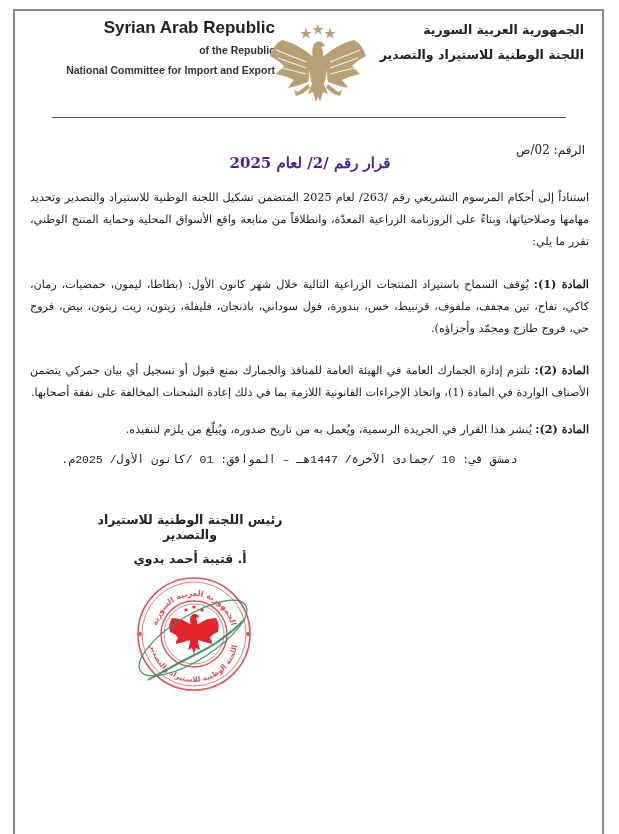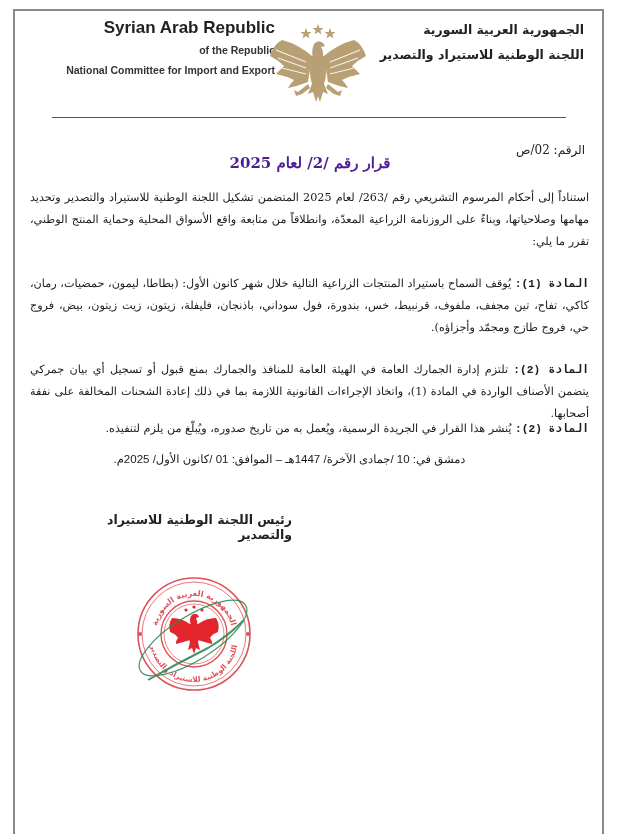--- a/index.html
+++ b/index.html
@@ -12,23 +12,23 @@
   .ar-line { font-family: "DejaVu Sans", sans-serif; font-weight: bold; font-size: 12.5px; color: #222; margin: 0 0 9px 0; white-space: nowrap; line-height: 16px; }
   .emblem { position: absolute; left: 268px; top: 22px; width: 100px; height: 88px; }
   .divider { position: absolute; left: 52px; top: 117px; width: 514px; height: 0; border-top: 1.5px solid #555; }
   .ref { position: absolute; right: 34px; top: 143px; direction: rtl; font-family: "DejaVu Serif", serif; font-size: 12px; color: #222; }
   .decision-title { position: absolute; left: 200px; width: 220px; top: 154px; text-align: center; direction: rtl; font-family: "DejaVu Serif", serif; font-weight: bold; font-size: 15px; color: #4c1d95; }
   .body-block { position: absolute; left: 30px; right: 30px; direction: rtl; text-align: justify; font-family: "DejaVu Serif", serif; font-size: 11.2px; line-height: 22px; color: #1a1a1a; }
   .p1 { top: 187px; }
   .p2 { top: 273px; }
   .p3 { top: 359px; }
   .p4 { top: 418px; }
-  .art-label { font-weight: bold; font-family: Liberation Mono, monospace; }
-  .date-line { position: absolute; left: 60px; right: 60px; top: 452px; direction: rtl; text-align: center; font-family: Liberation Sans, sans-serif; font-size: 11.5px; color: #1a1a1a; padding-right: 40px; }
-  .sig-block { position: absolute; left: 52px; width: 240px; top: 512px; direction: rtl; text-align: right; }
+  .art-label { font-weight: bold; }
+  .date-line { position: absolute; left: 60px; right: 60px; top: 452px; direction: rtl; text-align: center; font-family: Liberation Mono, monospace; font-size: 11.5px; color: #1a1a1a; padding-right: 40px; }
+  .sig-block { position: absolute; left: 70px; width: 240px; top: 512px; direction: rtl; text-align: center; }
   .sig-title { font-family: "DejaVu Sans", sans-serif; font-weight: bold; font-size: 12.5px; margin: 0 0 9px 0; color: #222; }
   .sig-name { font-family: "DejaVu Sans", sans-serif; font-weight: bold; font-size: 12.5px; margin: 0; color: #222; }
   .seal { position: absolute; left: 118px; top: 568px; width: 150px; height: 130px; }
 </style>
 </head>
 <body>
 
 <div class="frame"></div>
 
 <div class="en-head">
@@ -84,20 +84,21 @@
 </div>
 
 <div class="body-block p4">
   <span class="art-label">المادة (2):</span><span> يُنشر هذا القرار في الجريدة الرسمية، ويُعمل به من تاريخ صدوره، ويُبلّغ من يلزم لتنفيذه.</span>
 </div>
 
 <div class="date-line">دمشق في: 10 /جمادى الآخرة/ 1447هـ – الموافق: 01 /كانون الأول/ 2025م.</div>
 
 <div class="sig-block">
   <p class="sig-title">رئيس اللجنة الوطنية للاستيراد والتصدير</p>
+  <p class="sig-name">أ. قتيبة أحمد بدوي</p>
 </div>
 
 <svg class="seal" viewBox="0 0 150 130">
   <defs>
     <path id="sealTopArc" d="M38,66 A38,38 0 0 1 114,66"></path>
     <path id="sealBotArc" d="M32,70 A44,44 0 0 0 120,70"></path>
   </defs>
   <g opacity="0.85">
     <circle cx="76" cy="66" r="56" fill="none" stroke="#d9343e" stroke-width="1.6"></circle>
     <circle cx="76" cy="66" r="52" fill="none" stroke="#d9343e" stroke-width="0.8"></circle>

